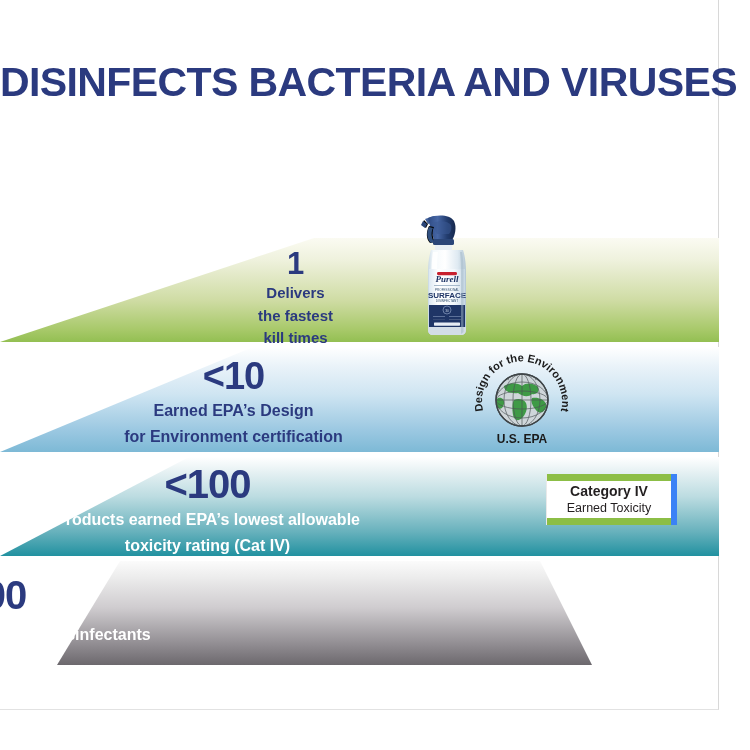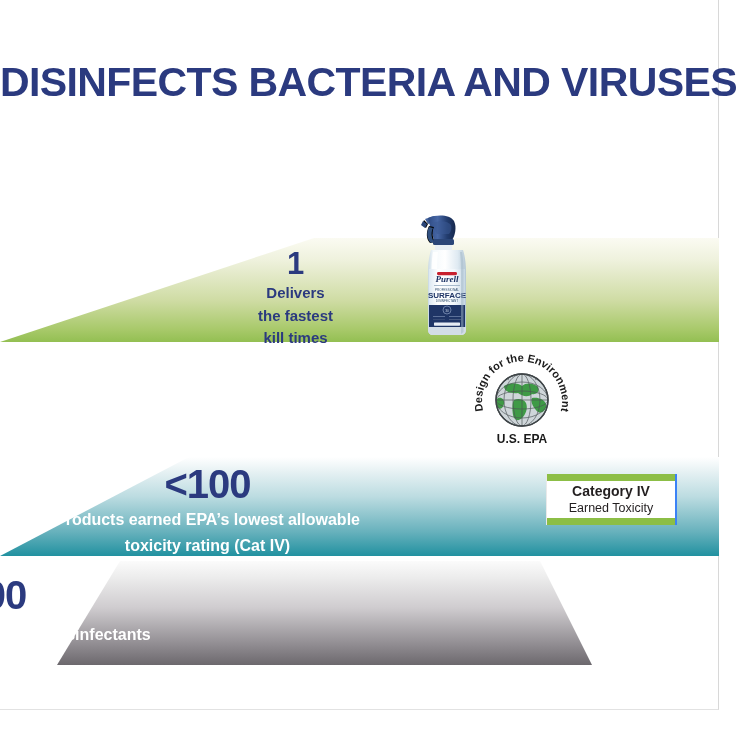--- a/index.html
+++ b/index.html
@@ -170,21 +170,21 @@
   
   #cat-badge {
     position: absolute;
     left: 546px;
     top: 474px;
     width: 131px;
     height: 51px;
     background: #ffffff;
     box-sizing: border-box;
     border-left: 1px solid #e9e9e9;
-    border-right: 2px solid #3b82f6;
+    border-right: 6px solid #3b82f6;
   }
   #cat-badge .bar {
     height: 7px;
     background: #8cbe46;
   }
   #cat-badge .badge-body {
     height: 37px;
     background: #ffffff;
     text-align: center;
     padding-top: 2px;
@@ -220,20 +220,28 @@
     <div class="tier" id="tier1">
       <div class="band full"></div>
       <div class="tier-text" id="t1-text">
         <span class="big-num">1</span>
         <span class="sub">Delivers</span>
         <span class="sub">the fastest</span>
         <span class="sub">kill times</span>
       </div>
     </div>
 
+    <div class="tier" id="tier2">
+      <div class="band"></div>
+      <div class="tier-text" id="t2-text">
+        <span class="big-num">&lt;10</span>
+        <span class="sub">Earned EPA’s Design</span>
+        <span class="sub">for Environment certification</span>
+      </div>
+    </div>
 
     <div class="tier" id="tier3">
       <div class="band"></div>
       <div class="tier-text" id="t3-text">
         <span class="big-num">&lt;100</span>
         <span class="sub">Products earned EPA’s lowest allowable</span>
         <span class="sub">toxicity rating (Cat IV)</span>
       </div>
     </div>
 

